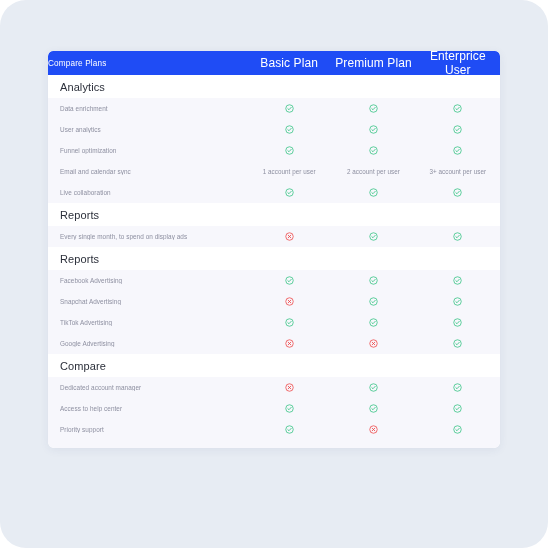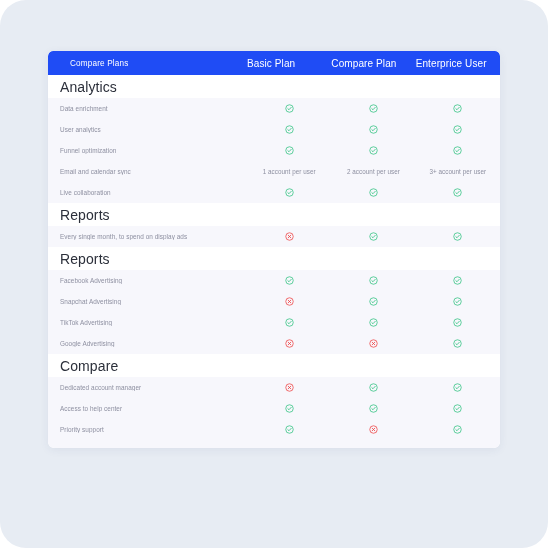--- a/index.html
+++ b/index.html
@@ -41,46 +41,46 @@
   
   .thead {
     display: flex;
     align-items: center;
     height: 24px;
     background: #1f4cf5;
     border-radius: 5px 5px 0 0;
   }
   .thead .col-label {
     flex: 0 0 199px;
-    padding-left: 22px;
+    padding-left: 0;
     box-sizing: border-box;
     color: #ffffff;
     font-size: 8.2px;
     letter-spacing: 0.15px;
   }
   .thead .col-plan {
     flex: 1 1 0;
-    text-align: left;
+    text-align: center;
     color: #ffffff;
-    font-size: 10px;
+    font-size: 12px;
     letter-spacing: 0.1px;
   }
 
   
   .section-head {
     background: #ffffff;
     height: 23px;
     display: flex;
     align-items: center;
     padding-left: 12px;
     box-sizing: border-box;
   }
   .section-head .stitle {
     color: #2b2f3a;
-    font-size: 14px;
+    font-size: 11px;
     letter-spacing: 0.1px;
   }
 
   .rows {
     background: #f7f7fc;
   }
 
   .row {
     display: flex;
     align-items: center;
@@ -122,21 +122,21 @@
 </head>
 <body>
 
 <div class="page">
 
   <div class="card">
 
     <div class="thead">
       <div class="col-label">Compare Plans</div>
       <div class="col-plan">Basic Plan</div>
-      <div class="col-plan">Compare Plan</div>
+      <div class="col-plan">Premium Plan</div>
       <div class="col-plan">Enterprice User</div>
     </div>
 
     <div id="sections-root">
         <div class="section-head">
           <span class="stitle">Analytics</span>
         </div>
         <div class="rows">
           <div class="row">
             <div class="cell-label">Data enrichment</div>

